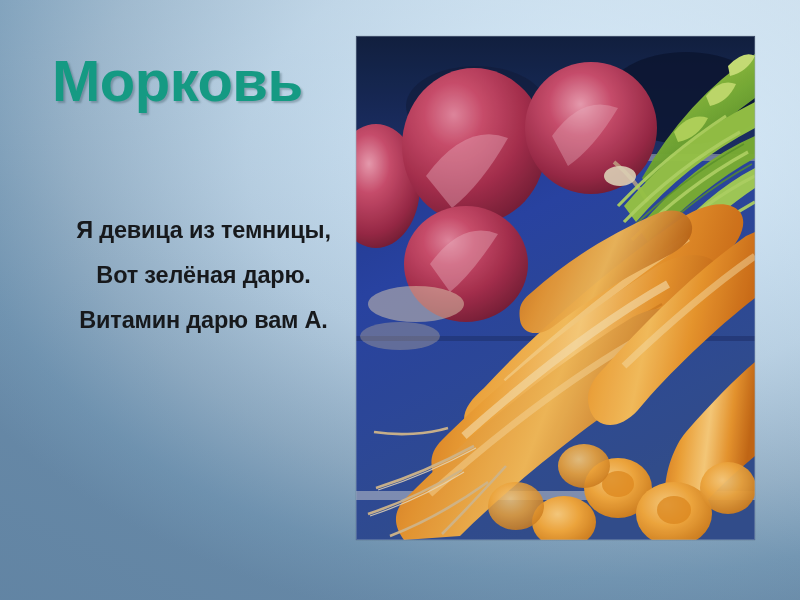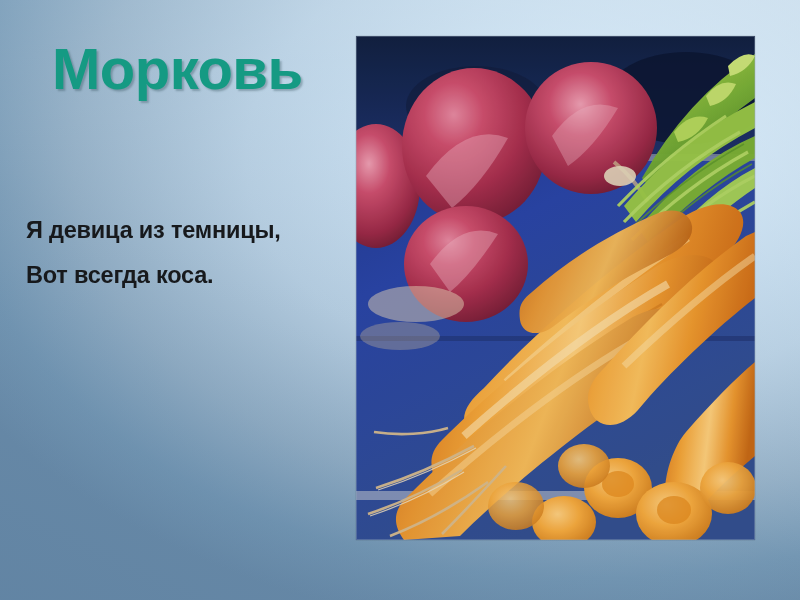--- a/index.html
+++ b/index.html
@@ -19,35 +19,36 @@
   
   #slide .bg-overlay {
     position:absolute; inset:0;
     background: linear-gradient(205deg, rgba(225,240,250,0.55) 0%, rgba(205,228,244,0.25) 30%, rgba(120,155,185,0.10) 58%, rgba(88,125,160,0.38) 100%);
     pointer-events:none;
   }
 
   
   #title {
     position:absolute;
-    left:52px; top:40px;
+    left:52px; top:52px;
     font-size:58px;
     font-weight:bold;
     color:#159a83;
     letter-spacing:-0.5px;
     text-shadow:2px 2px 2px rgba(40,70,80,0.33);
     white-space:nowrap;
     line-height:1;
   }
 
   
   #riddle {
     position:absolute;
-    left:26px; top:208px;
+    left:36px; top:208px;
     width:335px;
+    text-align:center;
   }
   #riddle .line {
     font-size:23.5px;
     font-weight:bold;
     color:#17191c;
     line-height:45px;
     white-space:nowrap;
     letter-spacing:-0.2px;
   }
 
@@ -65,21 +66,22 @@
 </head>
 <body>
 
 <div id="slide">
   <div class="bg-overlay"></div>
 
   <div id="title">Морковь</div>
 
   <div id="riddle">
     <div class="line">Я девица из темницы,</div>
-    <div class="line">Вот всегда коса.</div>
+    <div class="line">Вот зелёная дарю.</div>
+    <div class="line">Витамин дарю вам А.</div>
   </div>
 
   <div id="photo">
     <svg viewBox="0 0 399 504" preserveAspectRatio="none">
       <defs>
         <linearGradient id="crateG" x1="0" y1="0" x2="0.4" y2="1">
           <stop offset="0%" stop-color="#1d3180"></stop>
           <stop offset="45%" stop-color="#2a45a6"></stop>
           <stop offset="100%" stop-color="#33508f"></stop>
         </linearGradient>

